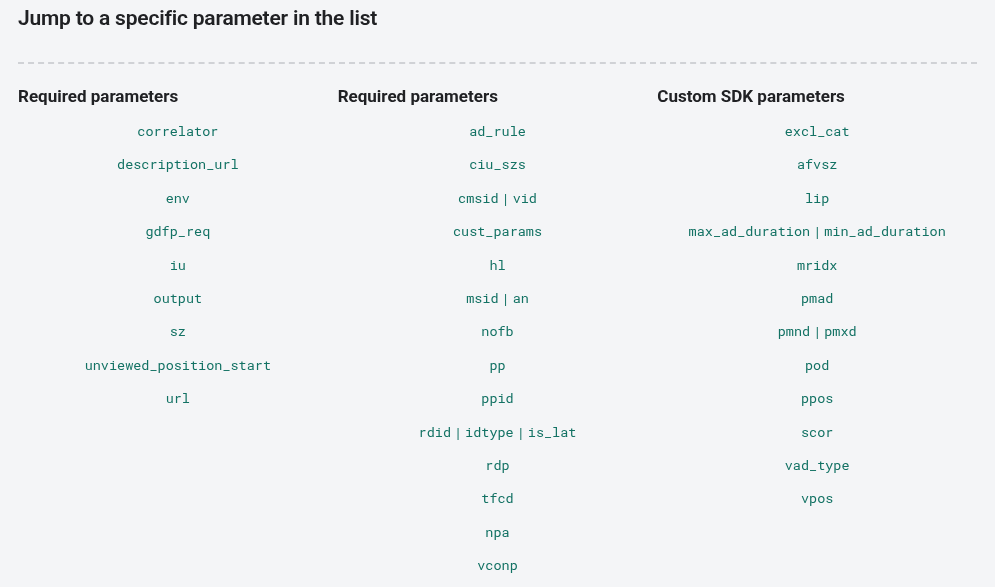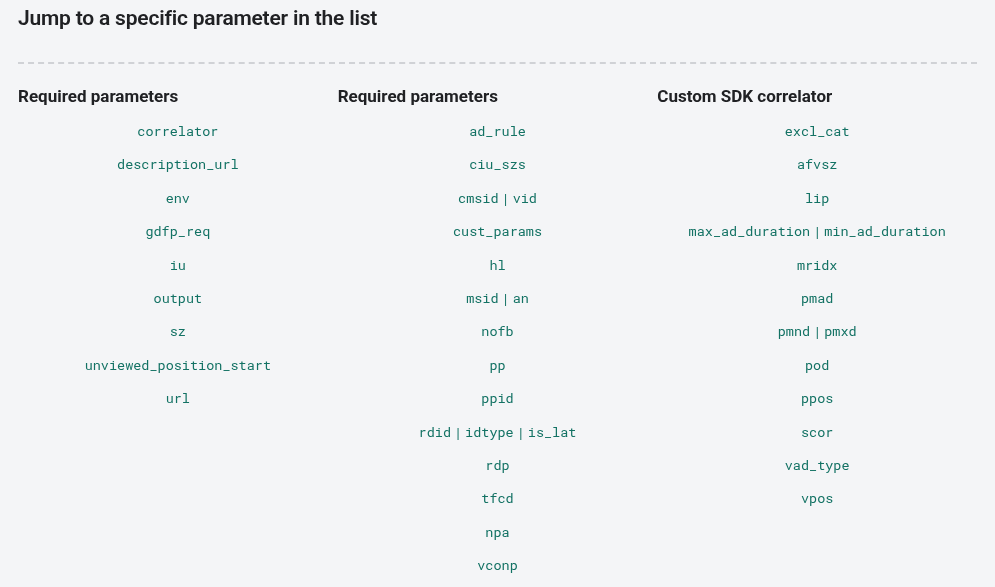--- a/index.html
+++ b/index.html
@@ -92,21 +92,21 @@
         <li class="param-item"><a class="param-link">ppid</a></li>
         <li class="param-item"><a class="param-link">rdid</a><span class="pipe">|</span><a class="param-link">idtype</a><span class="pipe">|</span><a class="param-link">is_lat</a></li>
         <li class="param-item"><a class="param-link">rdp</a></li>
         <li class="param-item"><a class="param-link">tfcd</a></li>
         <li class="param-item"><a class="param-link">npa</a></li>
         <li class="param-item"><a class="param-link">vconp</a></li>
         <li class="param-item"><a class="param-link">vpa</a></li>
       </ul>
     </div>
     <div class="col">
-      <div class="col-heading">Custom SDK correlator</div>
+      <div class="col-heading">Custom SDK parameters</div>
       <ul class="param-list">
         <li class="param-item"><a class="param-link">excl_cat</a></li>
         <li class="param-item"><a class="param-link">afvsz</a></li>
         <li class="param-item"><a class="param-link">lip</a></li>
         <li class="param-item"><a class="param-link">max_ad_duration</a><span class="pipe">|</span><a class="param-link">min_ad_duration</a></li>
         <li class="param-item"><a class="param-link">mridx</a></li>
         <li class="param-item"><a class="param-link">pmad</a></li>
         <li class="param-item"><a class="param-link">pmnd</a><span class="pipe">|</span><a class="param-link">pmxd</a></li>
         <li class="param-item"><a class="param-link">pod</a></li>
         <li class="param-item"><a class="param-link">ppos</a></li>

